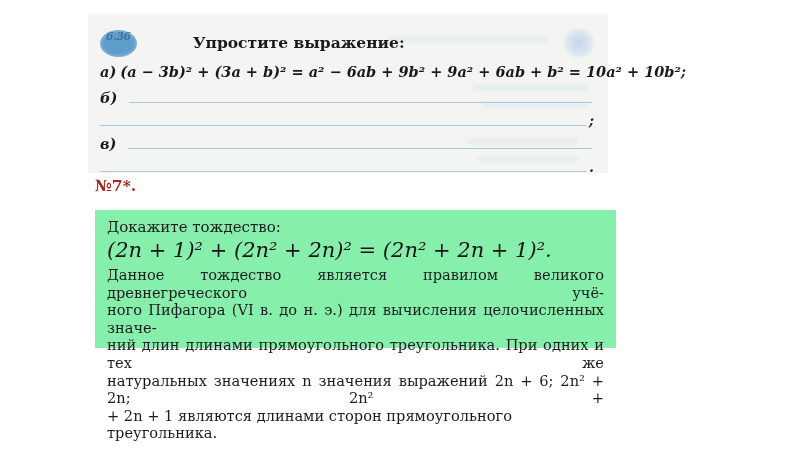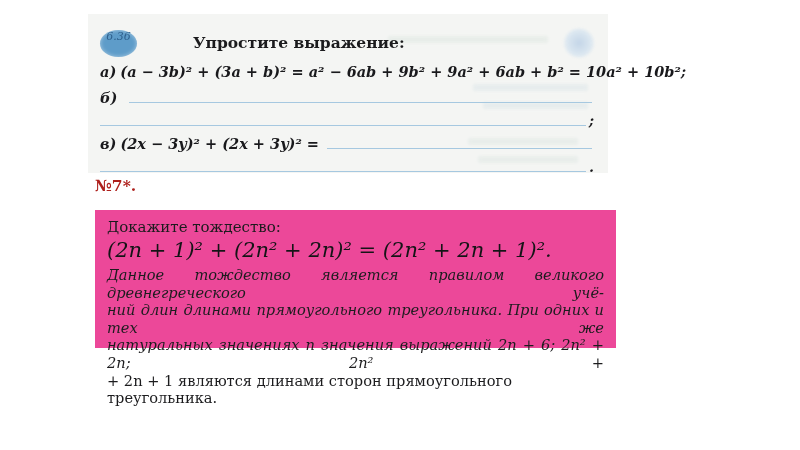--- a/index.html
+++ b/index.html
@@ -50,29 +50,29 @@
     filter:blur(1px);opacity:.8;border-radius:50%;
   }
   
   .problem-num{
     position:absolute;left:95px;top:176px;
     color:#ae201c;font-weight:bold;font-size:15.5px;
   }
   
   .identity{
     position:absolute;left:95px;top:210px;width:521px;height:138px;
-    background:#ec4899;padding:8px 12px 0 12px;box-sizing:border-box;
+    background:#86efac;padding:8px 12px 0 12px;box-sizing:border-box;
   }
   .id-title{font-size:15px;color:#1b1b1d;}
   .id-formula{
     font-size:21px;font-style:italic;color:#141416;
     margin-top:2px;margin-bottom:4px;
   }
   .para{font-size:14.6px;line-height:17.6px;color:#1c1c1e;}
-  .para .jline{text-align:justify;text-align-last:justify;font-style:italic;}
+  .para .jline{text-align:justify;text-align-last:justify;}
 </style>
 </head>
 <body>
 
 <div class="worksheet">
 
   <div class="ghost-blob"></div>
   <div class="ghost" style="left:300px;top:22px;width:160px;height:7px;background:#dfe8e2;"></div>
   <div class="ghost" style="left:385px;top:70px;width:115px;height:7px;background:#dde6ea;"></div>
   <div class="ghost" style="left:395px;top:88px;width:105px;height:7px;background:#dde6ea;"></div>
@@ -94,34 +94,34 @@
     <span class="eq-label">б)</span>
     <span class="fill-line"></span>
   </div>
   <div class="blank-row" style="top:98px;">
     <span class="line"></span>
     <span class="term">;</span>
   </div>
 
   <div class="eq-row" style="top:121px;">
     <span class="eq-label">в)</span>
-    <span>(2x − 3y)² + (2x + 3y)² =</span>
     <span class="fill-line"></span>
   </div>
   <div class="blank-row" style="top:144px;">
     <span class="line"></span>
     <span class="term">.</span>
   </div>
 
 </div>
 
 <div class="problem-num">№7*.</div>
 
 <div class="identity">
   <div class="id-title">Докажите тождество:</div>
   <div class="id-formula">(2n + 1)² + (2n² + 2n)² = (2n² + 2n + 1)².</div>
   <div class="para">
     <div class="jline">Данное тождество является правилом великого древнегреческого учё-</div>
+    <div class="jline">ного Пифагора (VI в. до н. э.) для вычисления целочисленных значе-</div>
     <div class="jline">ний длин длинами прямоугольного треугольника. При одних и тех же</div>
     <div class="jline">натуральных значениях n значения выражений 2n + 6; 2n² + 2n; 2n² +</div>
     <div>+ 2n + 1 являются длинами сторон прямоугольного треугольника.</div>
   </div>
 </div>
 
 </body></html>

